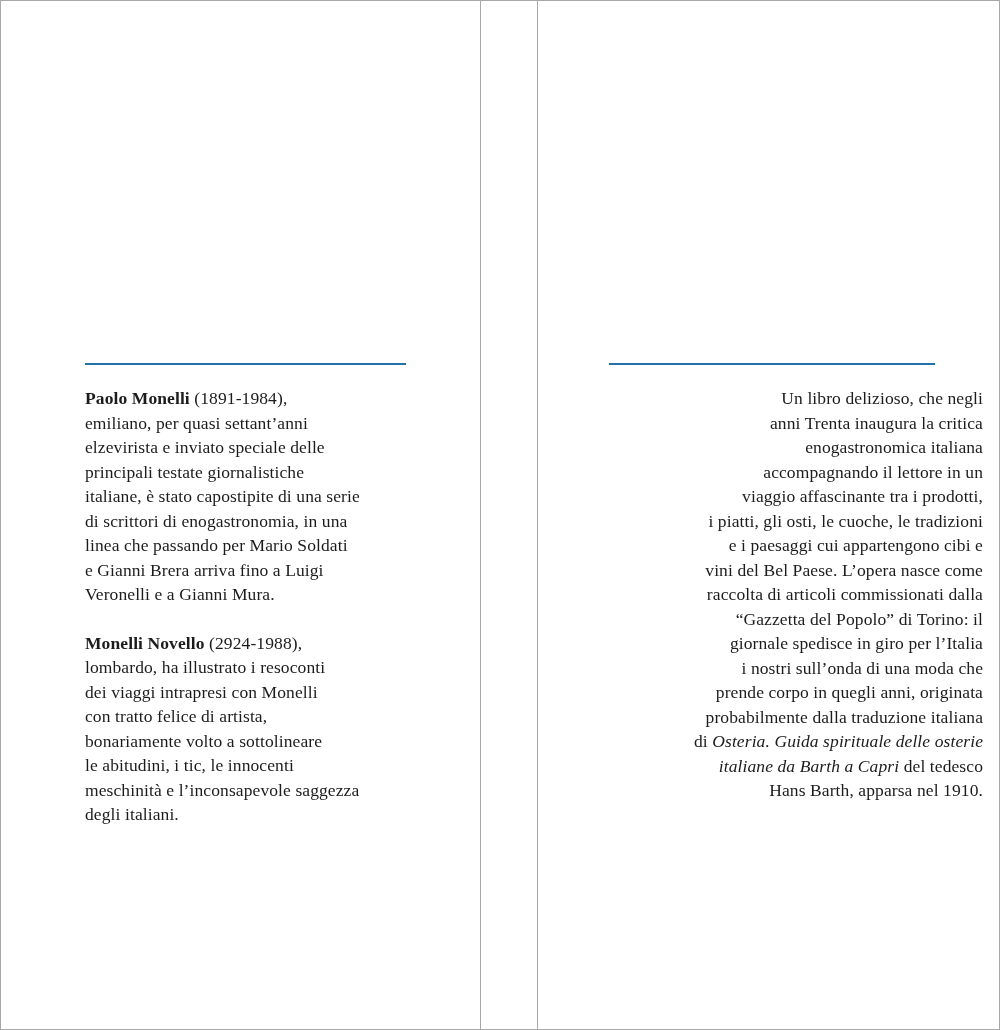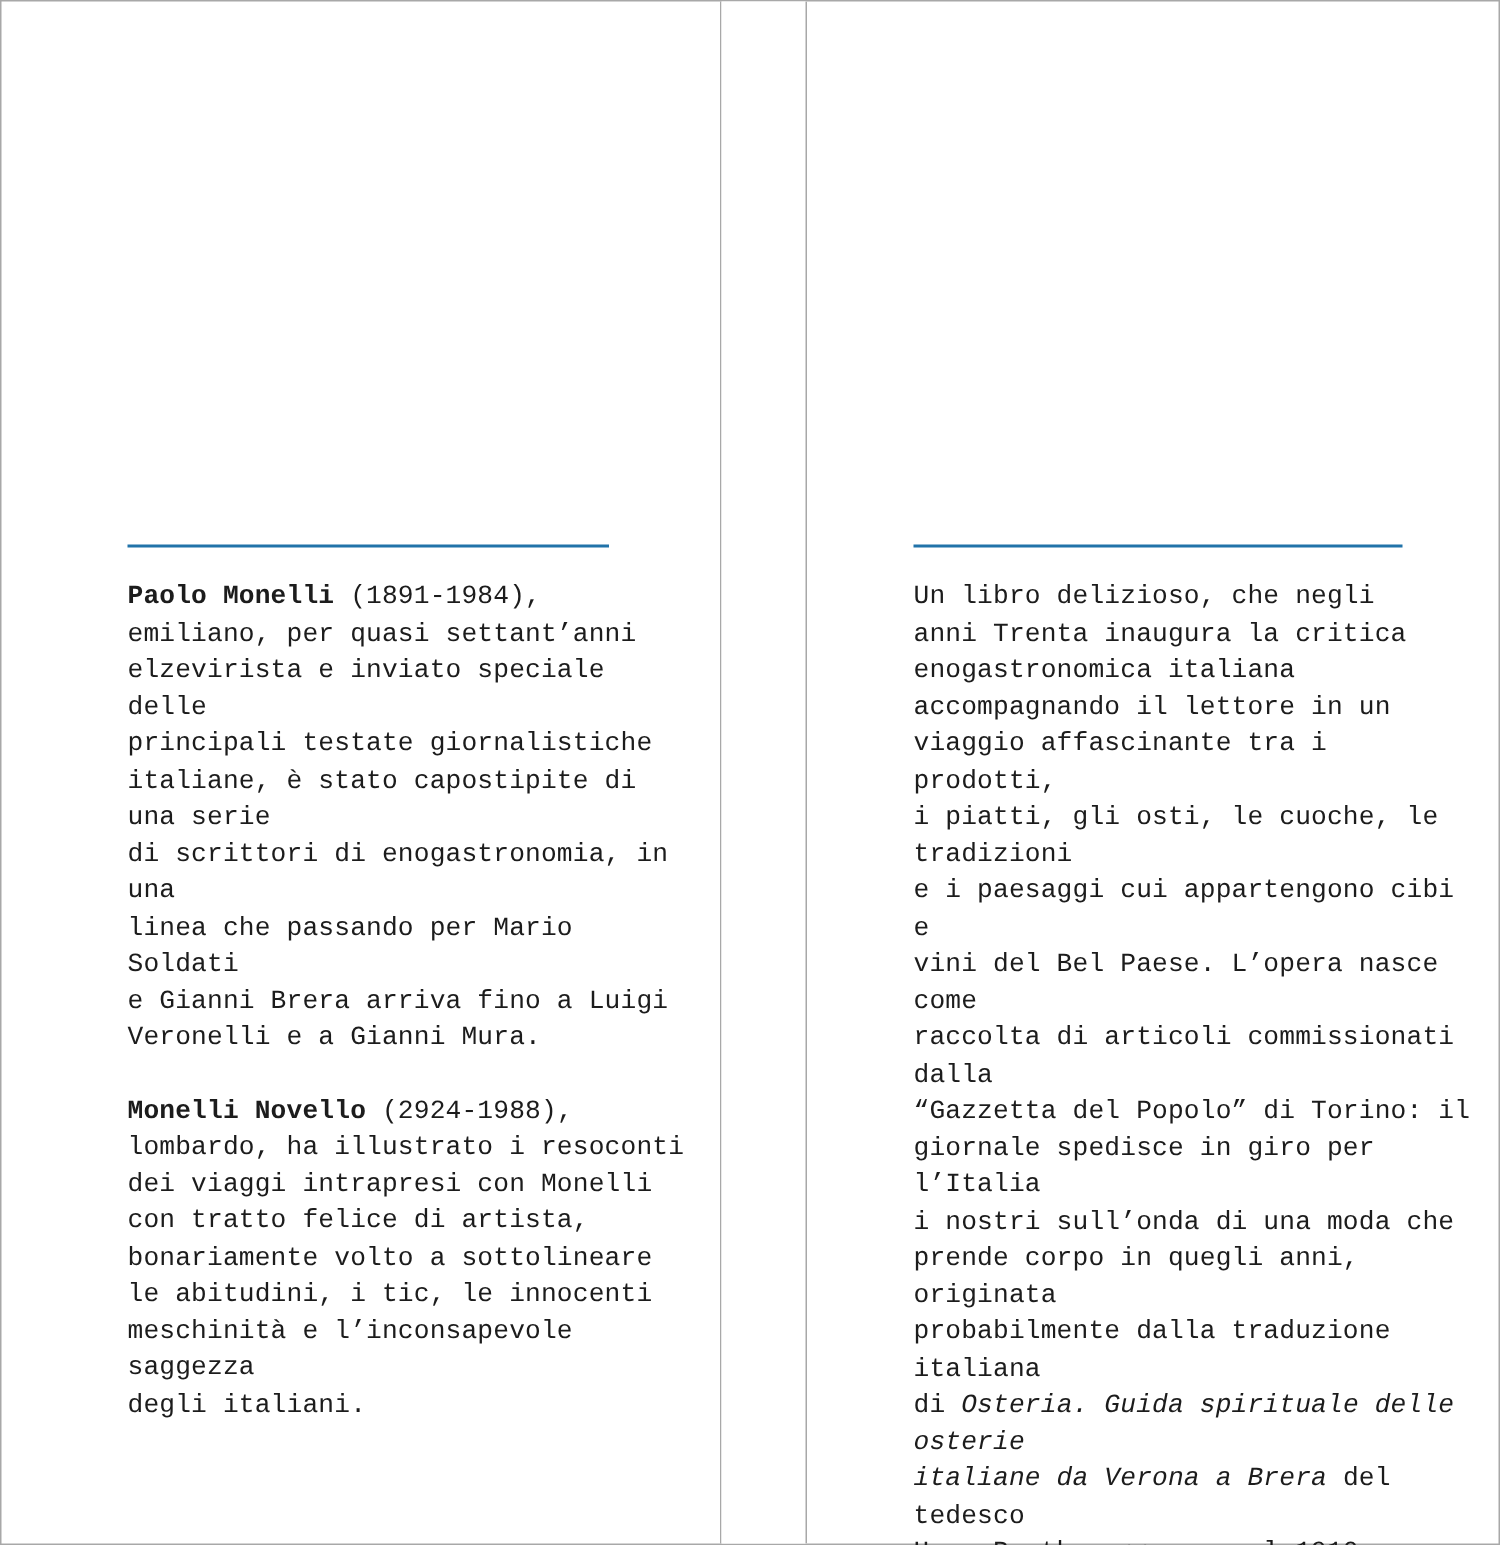--- a/index.html
+++ b/index.html
@@ -25,36 +25,36 @@
   }
   .spine {
     width: 57px;
     height: 100%;
     border-right: 1px solid var(--frame-border, #a8a8a8);
     background: #ffffff;
   }
   .panel-right {
     flex: 1;
     height: 100%;
+    text-align: right;
   }
   .rule {
     height: 2px;
     background: var(--accent-rule, #2173a9);
     border: none;
     padding: 0;
   }
   .rule-left  { margin: 362px 0 0 84px; width: 321px; }
   .rule-right { margin: 362px 0 0 71px; width: 326px; }
   .para {
     white-space: pre-line;
     font-size: 17.5px;
     line-height: 24.5px;
     margin: 0;
     letter-spacing: 0.1px;
-    font-family: Liberation Mono, monospace;
   }
   .panel-left  .para { margin-left: 84px; margin-right: 16px; }
   .panel-right .para { margin-left: 71px; margin-right: 16px; }
   .para.first { margin-top: 21px; }
   .para + .para { margin-top: 24px; }
   .author-name { font-weight: bold; }
   .book-title { font-style: italic; }
 </style>
 </head>
 <body>
@@ -94,17 +94,17 @@
 i piatti, gli osti, le cuoche, le tradizioni
 e i paesaggi cui appartengono cibi e
 vini del Bel Paese. L’opera nasce come
 raccolta di articoli commissionati dalla
 “Gazzetta del Popolo” di Torino: il
 giornale spedisce in giro per l’Italia
 i nostri sull’onda di una moda che
 prende corpo in quegli anni, originata
 probabilmente dalla traduzione italiana
 di </span><em class="book-title">Osteria. Guida spirituale delle osterie
-italiane da Verona a Brera</em><span> del tedesco
+italiane da Barth a Capri</em><span> del tedesco
 Hans Barth, apparsa nel 1910.</span></p>
   </section>
 
 </div>
 
 </body></html>

